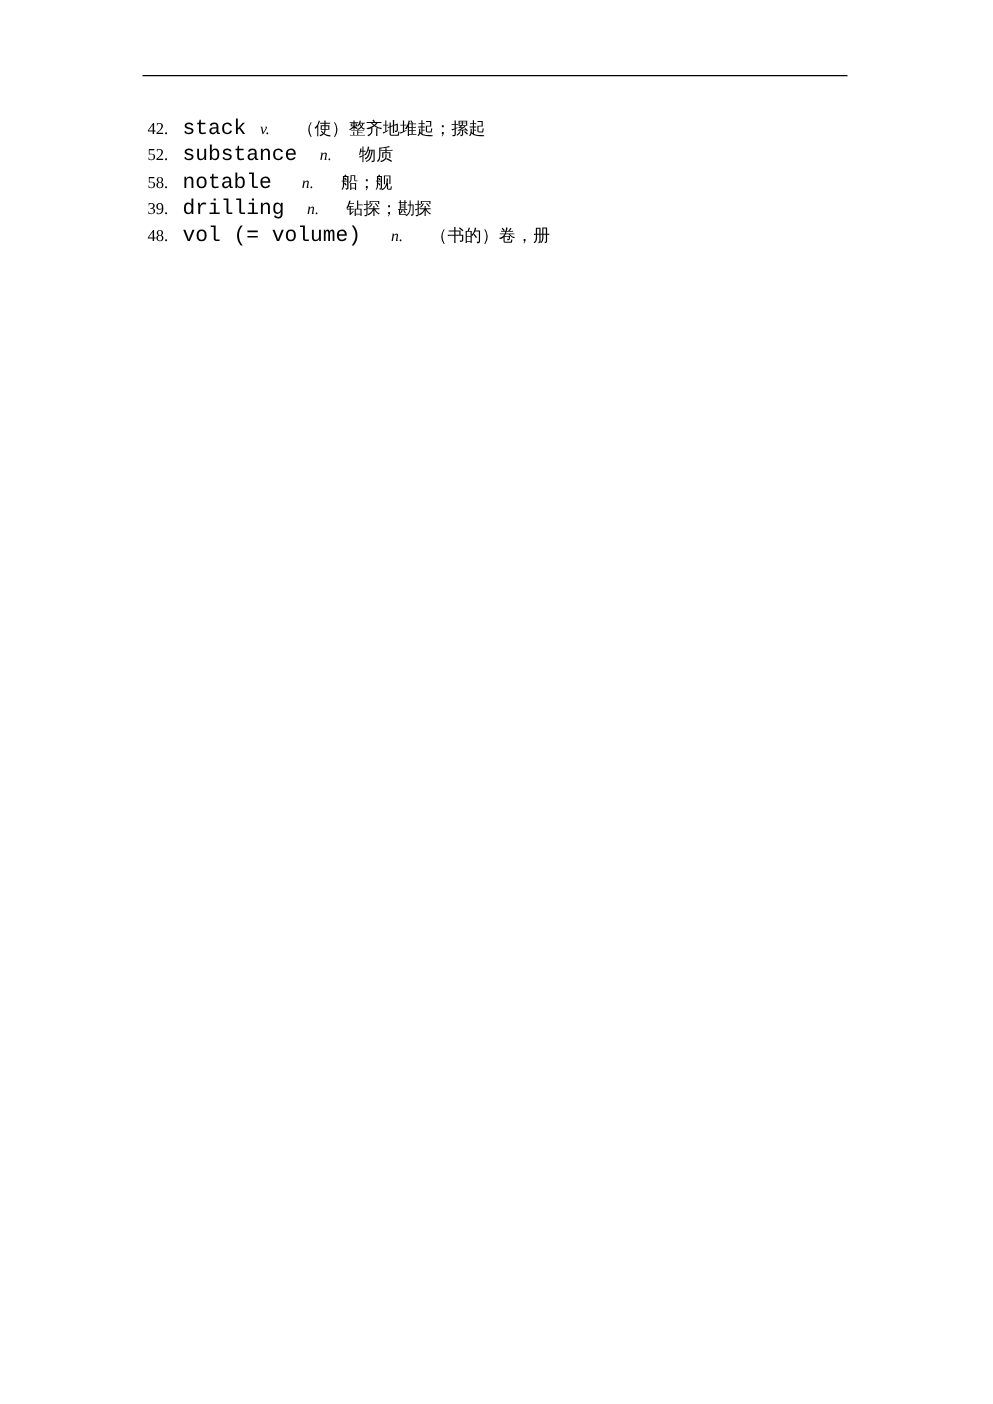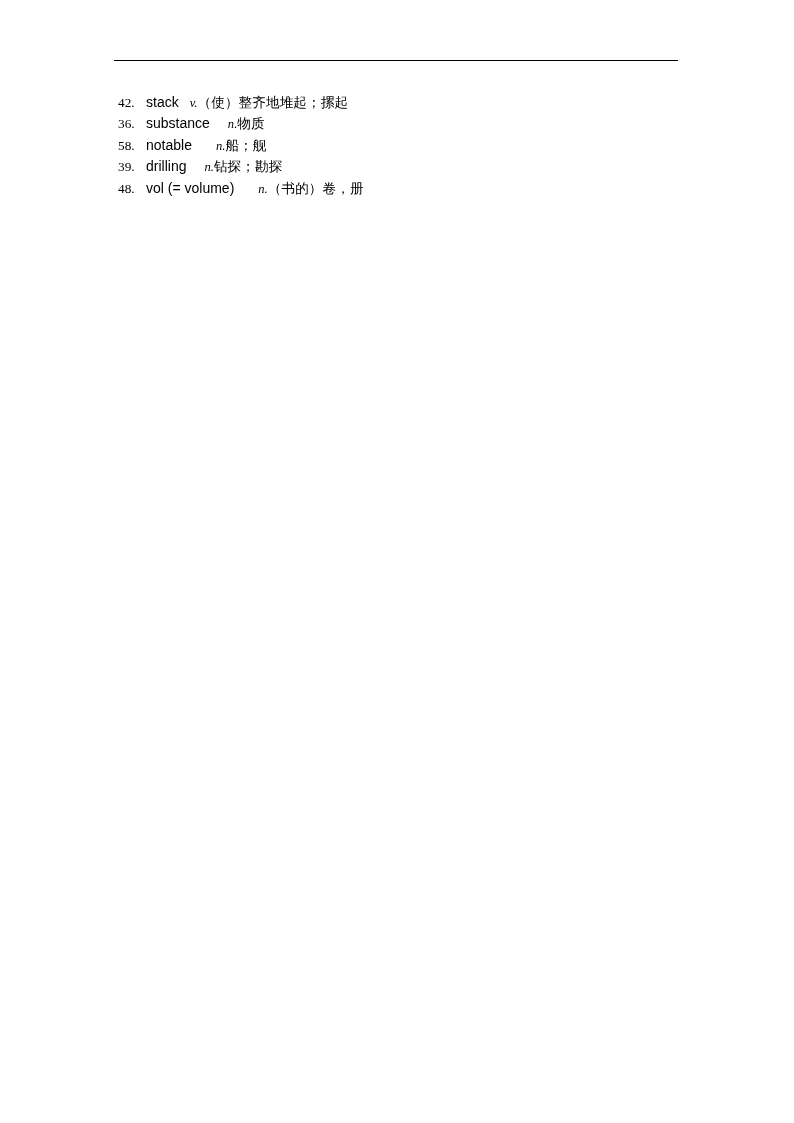--- a/index.html
+++ b/index.html
@@ -52,35 +52,35 @@
 
   .entry-number {
     display: inline-block;
     width: 28px;
     flex: 0 0 28px;
     font-size: 13.3px;
     font-family: "Liberation Serif", "DejaVu Serif", serif;
   }
 
   .entry-word {
-    font-size: 14px;
-    font-family: Liberation Sans, sans-serif;
+    font-size: 17px;
+    font-family: Liberation Mono, monospace;
   }
 
   .entry-pos {
     font-style: italic;
     font-size: 12.6px;
     font-family: "Liberation Serif", "DejaVu Serif", serif;
     margin-left: 11px;
   }
 
   .entry-def {
     font-size: 13.6px;
     font-family: "DejaVu Sans", "Liberation Sans", sans-serif;
-    margin-left: 0;
+    margin-left: 22px;
     letter-spacing: 0.1px;
   }
 
   
   .gap-wide .entry-pos { margin-left: 18px; }
   .gap-xwide .entry-pos { margin-left: 24px; }
 </style>
 </head>
 <body>
 
@@ -93,21 +93,21 @@
     <div class="vocab-entry">
       <span class="entry-number">42.</span>
       <span class="entry-word">stack</span>
       <span class="entry-pos">v.</span>
       <span class="entry-def">（使）整齐地堆起；摞起</span>
     </div>
 
 
 
     <div class="vocab-entry gap-wide">
-      <span class="entry-number">36.</span>
+      <span class="entry-number">52.</span>
       <span class="entry-word">substance</span>
       <span class="entry-pos">n.</span>
       <span class="entry-def">物质</span>
     </div>
 
     <div class="vocab-entry gap-xwide">
       <span class="entry-number">58.</span>
       <span class="entry-word">notable</span>
       <span class="entry-pos">n.</span>
       <span class="entry-def">船；舰</span>

